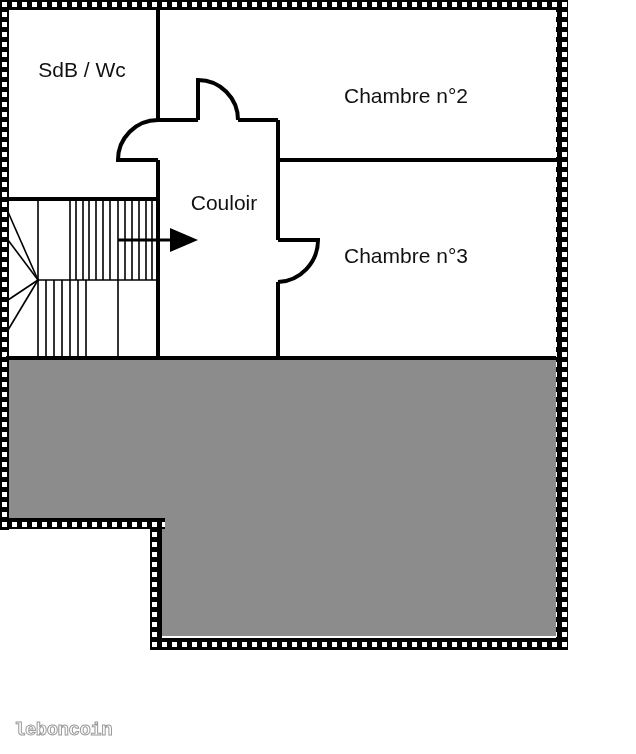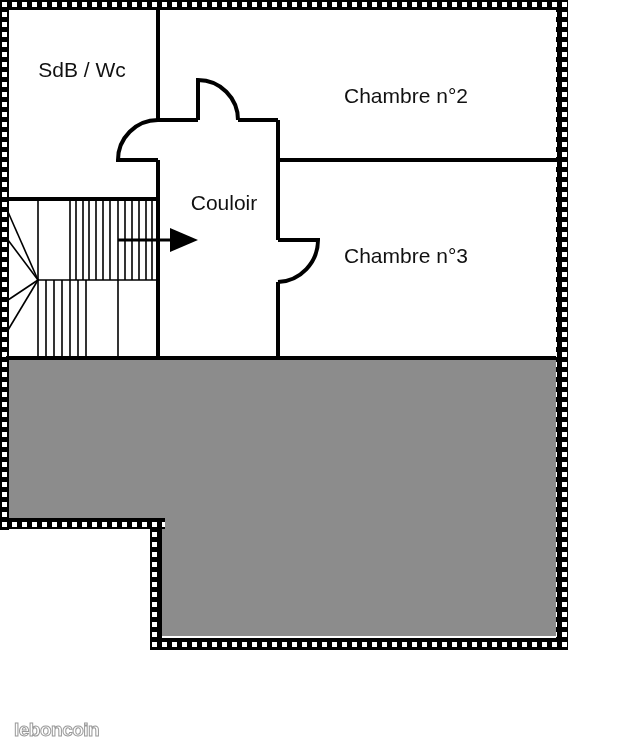--- a/index.html
+++ b/index.html
@@ -1,19 +1,19 @@
 <!DOCTYPE html>
 <html><head>
 <meta charset="utf-8">
 <style>
   html,body{margin:0;padding:0;background:#fff;}
   body{width:636px;height:754px;position:relative;overflow:hidden;font-family:"Liberation Sans",sans-serif;}
   svg{position:absolute;left:0;top:0;}
   .lbl{font-family:"Liberation Sans",sans-serif;font-size:21px;fill:#111;}
-  .wm{position:absolute;left:14px;top:719px;font-family:Liberation Sans, sans-serif;font-weight:bold;font-size:19px;color:#fff;-webkit-text-stroke:1px #9a9a9a;letter-spacing:-0.5px;}
+  .wm{position:absolute;left:14px;top:719px;font-family:Liberation Mono, monospace;font-weight:bold;font-size:19px;color:#fff;-webkit-text-stroke:1px #9a9a9a;letter-spacing:-0.5px;}
 </style>
 </head>
 <body>
 
 <svg width="636" height="754" viewBox="0 0 636 754">
   <defs>
     <pattern id="dots" width="10" height="10" patternUnits="userSpaceOnUse">
       <rect width="10" height="10" fill="#000"></rect>
       <rect x="2" y="2" width="5" height="5" fill="#fff"></rect>
     </pattern>

